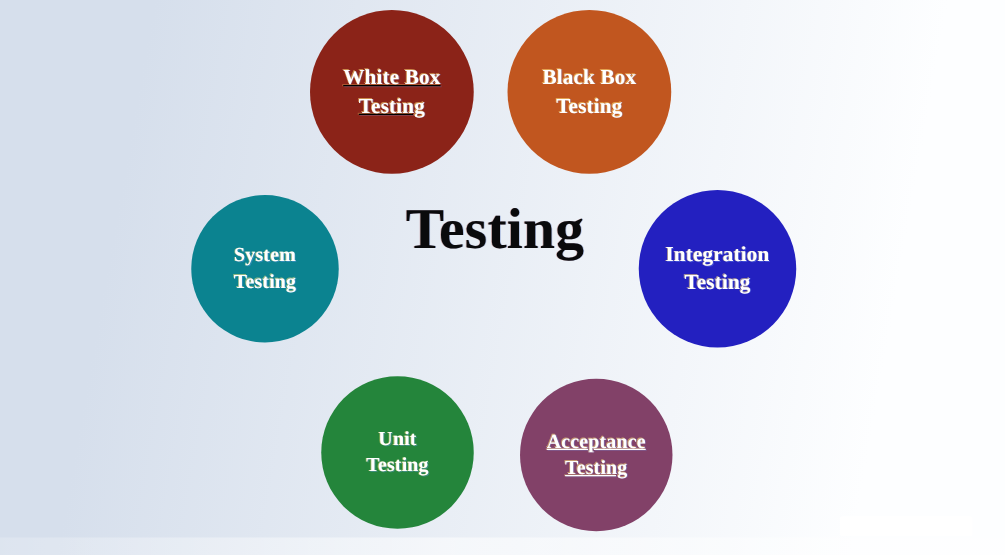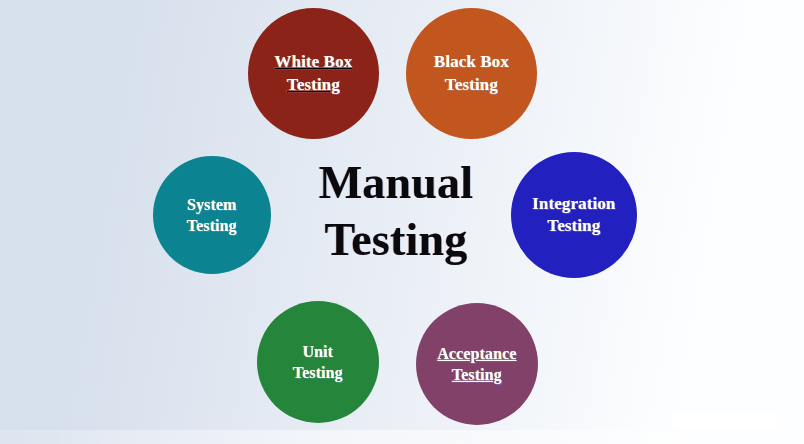--- a/index.html
+++ b/index.html
@@ -102,21 +102,20 @@
                 rgba(255,255,255,0.55) 45%,
                 rgba(255,255,255,0.30) 100%);
   }
 </style>
 </head>
 <body>
 
 <div id="canvas" style="background: linear-gradient(100deg, rgb(214, 223, 236) 0%, rgb(214, 223, 236) 14%, rgb(253, 254, 255) 86%, rgb(253, 254, 255) 100%);">
 
   <div id="center-label">
-    <span class="line">Manual</span>
     <span class="line">Testing</span>
   </div>
 
   <div class="node" id="node-white-box" style="background: rgb(139, 35, 24);">
     <div class="node-label">
       <span class="line">White Box</span>
       <span class="line">Testing</span>
     </div>
   </div>
 

